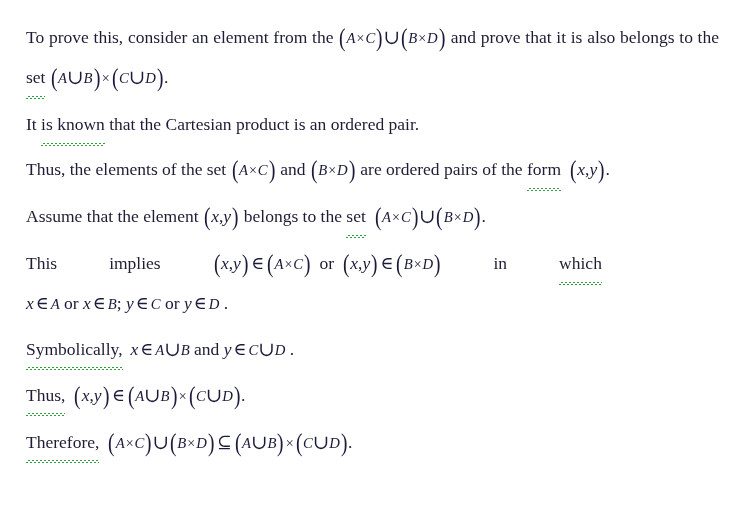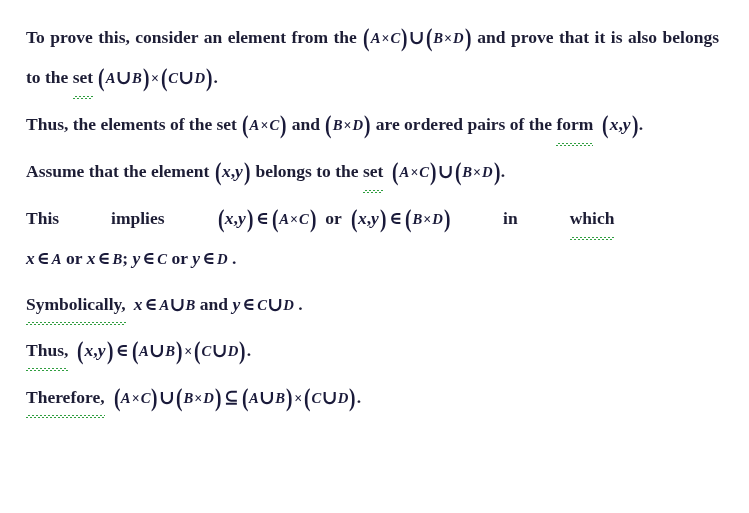--- a/index.html
+++ b/index.html
@@ -14,21 +14,20 @@
     font-family: "Liberation Serif", "DejaVu Serif", serif;
     color: #1a1a2e;
   }
   .page {
     position: relative;
     width: 749px;
     height: 363px;
     background: #ffffff;
     box-sizing: border-box;
     padding: 14px 30px 0 26px;
-    font-weight: bold;
   }
   .para {
     font-size: 17.5px;
     line-height: 38px;
     color: #1d1d35;
     margin: 0;
     padding: 0;
     text-align: justify;
     text-justify: inter-word;
   }
@@ -108,20 +107,21 @@
   .wide-gap { display: inline-block; width: 52px; }
   .gap-sm { display: inline-block; width: 8px; }
 </style>
 </head>
 <body>
 
 <div class="page">
 
   <p class="para p1"><span>To prove this, consider an element from the </span><span class="math"><span class="paren">(</span><span class="cap">A</span><span class="op">×</span><span class="cap">C</span><span class="paren">)</span><span class="cup">∪</span><span class="paren">(</span><span class="cap">B</span><span class="op">×</span><span class="cap">D</span><span class="paren">)</span></span><span> and prove that it is also belongs to the </span><span class="sq">set</span><span> </span><span class="math"><span class="paren">(</span><span class="cap">A</span><span class="cup">∪</span><span class="cap">B</span><span class="paren">)</span><span class="op">×</span><span class="paren">(</span><span class="cap">C</span><span class="cup">∪</span><span class="cap">D</span><span class="paren">)</span></span><span class="txt">.</span></p>
 
+  <p class="para spaced nojust"><span>It </span><span class="sq">is known</span><span> that the Cartesian product is an ordered pair.</span></p>
 
   <p class="para spaced"><span>Thus, the elements of the set </span><span class="math"><span class="paren">(</span><span class="cap">A</span><span class="op">×</span><span class="cap">C</span><span class="paren">)</span></span><span> and </span><span class="math"><span class="paren">(</span><span class="cap">B</span><span class="op">×</span><span class="cap">D</span><span class="paren">)</span></span><span> are ordered pairs of the </span><span class="sq">form</span><span class="gap-sm"></span><span class="math"><span class="paren">(</span><span class="v">x</span><span class="comma">,</span><span class="v">y</span><span class="paren">)</span></span><span class="txt">.</span></p>
 
   <p class="para spaced nojust"><span>Assume that the element </span><span class="math"><span class="paren">(</span><span class="v">x</span><span class="comma">,</span><span class="v">y</span><span class="paren">)</span></span><span> belongs to the </span><span class="sq">set</span><span class="gap-sm"></span><span class="math"><span class="paren">(</span><span class="cap">A</span><span class="op">×</span><span class="cap">C</span><span class="paren">)</span><span class="cup">∪</span><span class="paren">(</span><span class="cap">B</span><span class="op">×</span><span class="cap">D</span><span class="paren">)</span></span><span class="txt">.</span></p>
 
   <p class="para spaced nojust"><span>This</span><span class="wide-gap"></span><span>implies</span><span class="wide-gap"></span><span class="math"><span class="paren">(</span><span class="v">x</span><span class="comma">,</span><span class="v">y</span><span class="paren">)</span><span class="rel">∈</span><span class="paren">(</span><span class="cap">A</span><span class="op">×</span><span class="cap">C</span><span class="paren">)</span></span><span class="gap-sm"></span><span>or</span><span class="gap-sm"></span><span class="math"><span class="paren">(</span><span class="v">x</span><span class="comma">,</span><span class="v">y</span><span class="paren">)</span><span class="rel">∈</span><span class="paren">(</span><span class="cap">B</span><span class="op">×</span><span class="cap">D</span><span class="paren">)</span></span><span class="wide-gap"></span><span>in</span><span class="wide-gap"></span><span class="sq">which</span><br><span class="math"><span class="v">x</span><span class="rel">∈</span><span class="cap">A</span><span class="txt">&nbsp;or&nbsp;</span><span class="v">x</span><span class="rel">∈</span><span class="cap">B</span><span class="txt">;</span><span class="txt">&nbsp;</span><span class="v">y</span><span class="rel">∈</span><span class="cap">C</span><span class="txt">&nbsp;or&nbsp;</span><span class="v">y</span><span class="rel">∈</span><span class="cap">D</span><span class="txt">&nbsp;.</span></span></p>
 
   <p class="para spaced nojust"><span class="sq sq-sm">Symbolically,</span><span class="gap-sm"></span><span class="math"><span class="v">x</span><span class="rel">∈</span><span class="cap">A</span><span class="cup">∪</span><span class="cap">B</span></span><span class="txt"> and </span><span class="math"><span class="v">y</span><span class="rel">∈</span><span class="cap">C</span><span class="cup">∪</span><span class="cap">D</span></span><span class="txt">&nbsp;<span>.</span></span></p>
 
   <p class="para spaced nojust"><span class="sq sq-sm">Thus,</span><span class="gap-sm"></span><span class="math"><span class="paren">(</span><span class="v">x</span><span class="comma">,</span><span class="v">y</span><span class="paren">)</span><span class="rel">∈</span><span class="paren">(</span><span class="cap">A</span><span class="cup">∪</span><span class="cap">B</span><span class="paren">)</span><span class="op">×</span><span class="paren">(</span><span class="cap">C</span><span class="cup">∪</span><span class="cap">D</span><span class="paren">)</span></span><span class="txt">.</span></p>

